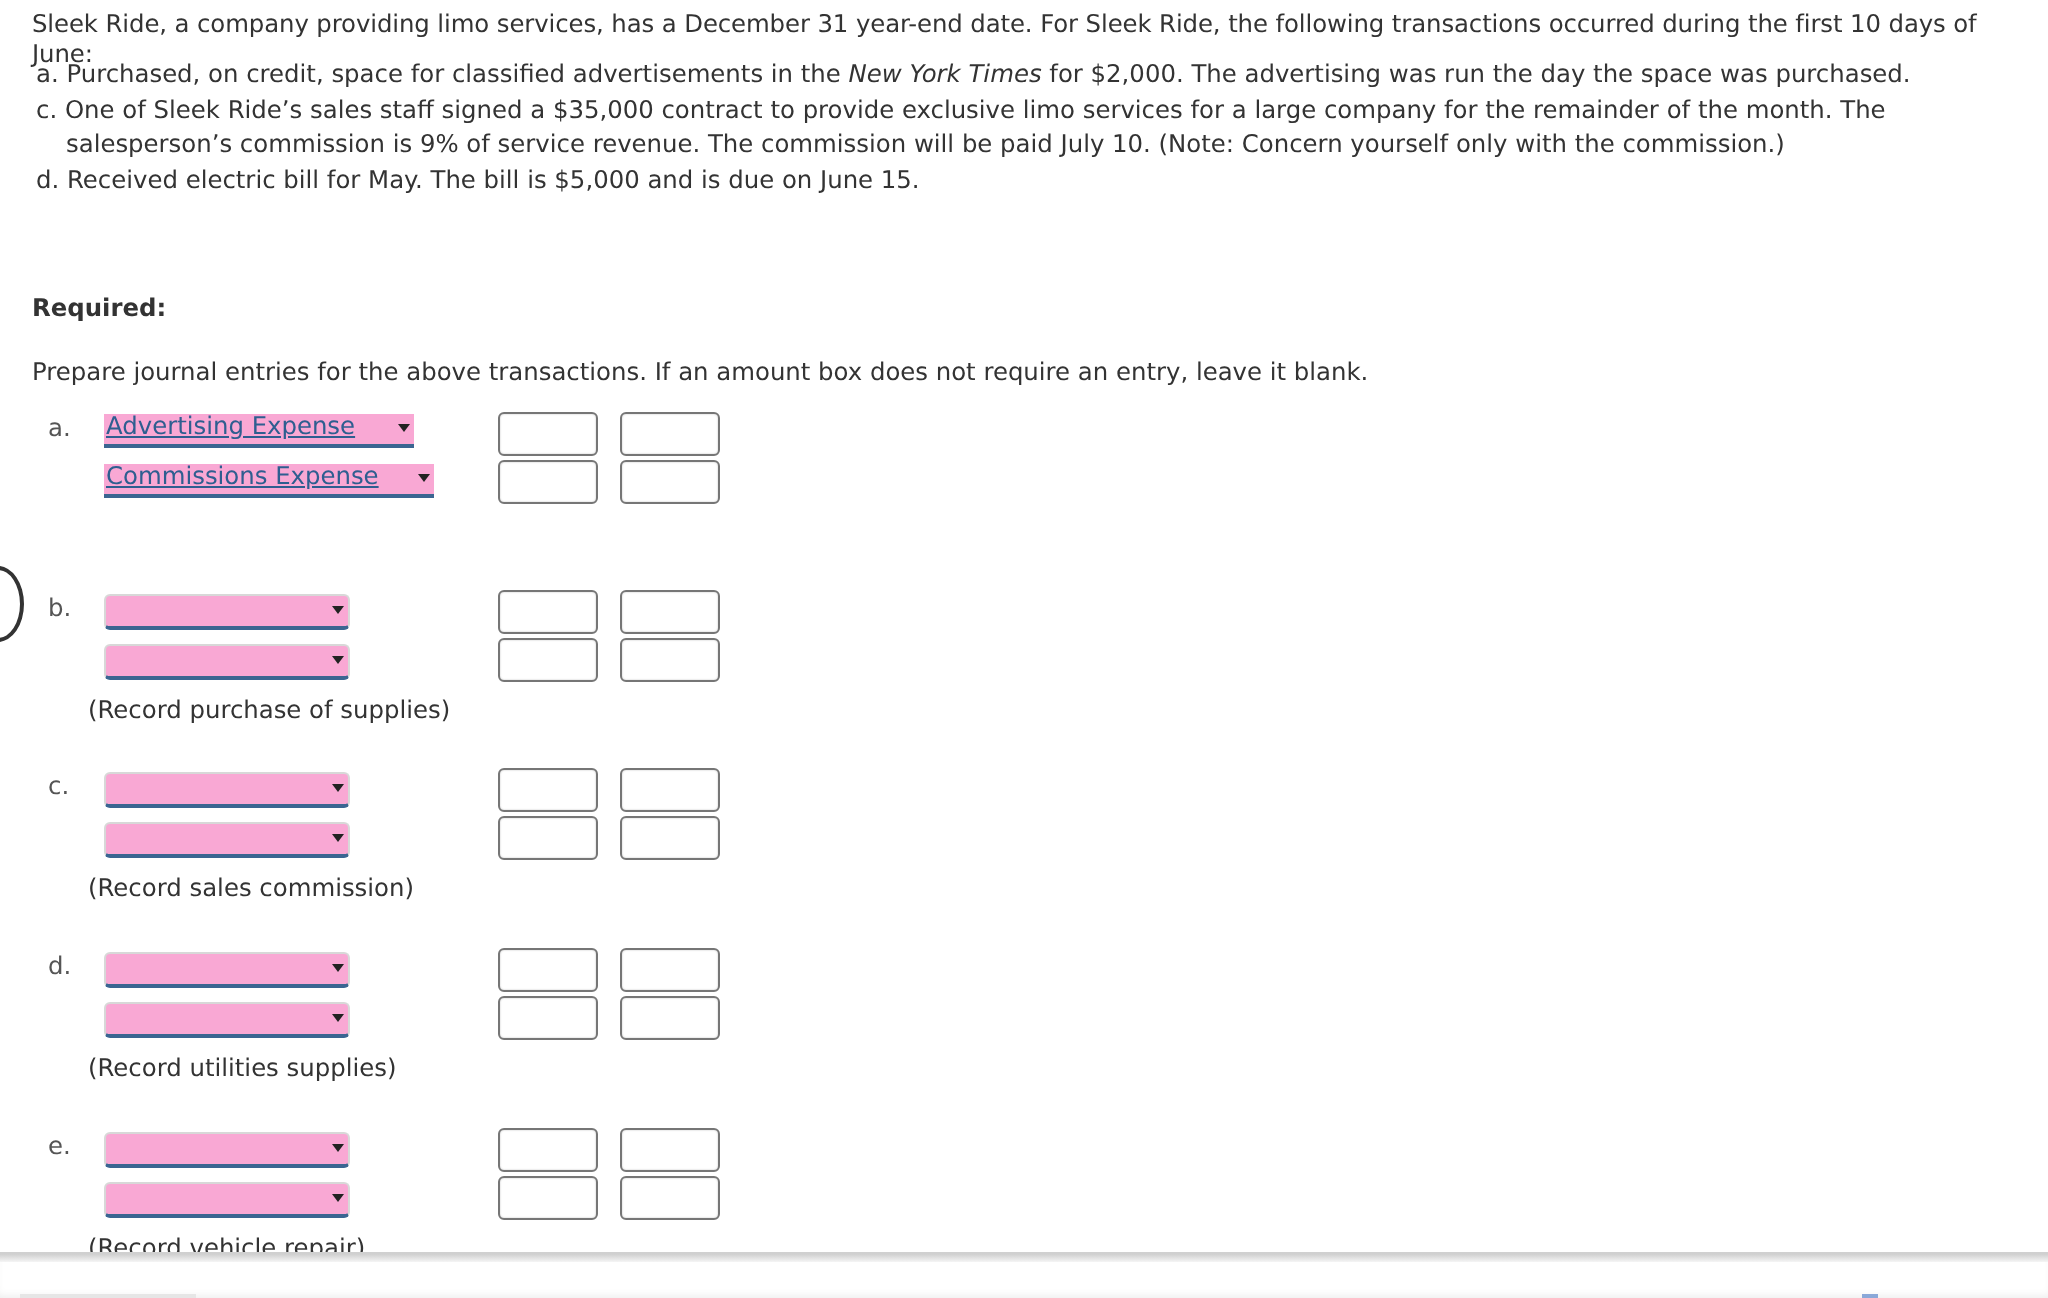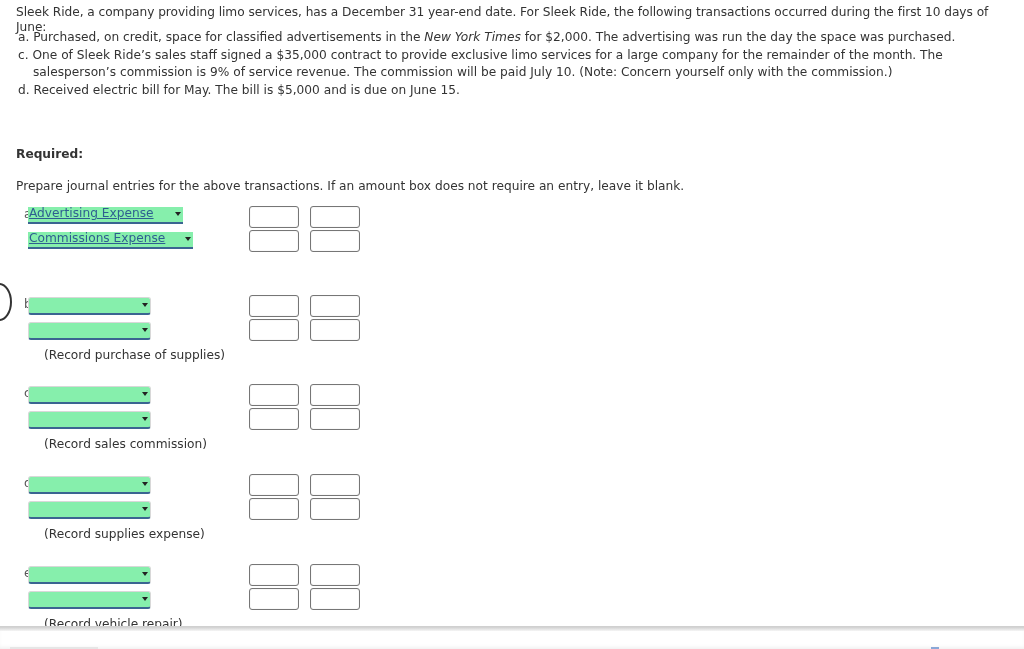--- a/index.html
+++ b/index.html
@@ -11,23 +11,23 @@
   }
   .intro { position:absolute; left:16px; top:5px; width:1005px; line-height:15px; letter-spacing:-0.05px; }
   .txlist { position:absolute; left:18px; top:29px; width:1000px; margin:0; padding:0; list-style:none; }
   .txlist li { line-height:17.7px; padding-left:15px; text-indent:-15px; }
   .txlist li em { font-style:italic; }
   .required { position:absolute; left:16px; top:147px; font-weight:bold; }
   .instructions { position:absolute; left:16px; top:179px; }
   .entry { position:absolute; left:0; width:400px; height:80px; }
   .entry-letter { position:absolute; left:24px; top:0; color:#555; }
   .sel {
-    position:absolute; left:28px; width:121px; height:15px;
+    position:absolute; left:52px; width:121px; height:15px;
     border:1px solid #d8d8d8; border-radius:3px;
-    border-bottom:2px solid #3b6591; background:#86efac;
+    border-bottom:2px solid #3b6591; background:#f9a8d4;
   }
   .sel.filled { border:none; border-bottom:2px solid #3b6591; border-radius:0; }
   .sel .val { position:absolute; left:1px; top:-1px; color:#2e5e90; text-decoration:underline; white-space:nowrap; font-size:12.2px; }
   .sel .caret {
     position:absolute; right:2px; top:5px; width:0; height:0;
     border-left:3.5px solid transparent; border-right:3.5px solid transparent; border-top:4px solid #222;
   }
   .sel.wide { width:165px; }
   .sel.mid { width:155px; }
   .amt {
@@ -125,21 +125,21 @@
     <span class="caret"></span>
   </div>
   <div class="sel" style="top:25px;">
     <span class="val"></span>
     <span class="caret"></span>
   </div>
   <input class="amt" style="left: 249px; top: -2px;" value="">
   <input class="amt" style="left: 310px; top: -2px;" value="">
   <input class="amt" style="left: 249px; top: 22px;" value="">
   <input class="amt" style="left: 310px; top: 22px;" value="">
-  <span class="note" style="top:51px;">(Record supplies expense)</span>
+  <span class="note" style="top:51px;">(Record utilities supplies)</span>
 </div>
 
 <div class="entry" style="top:566px;">
   <span class="entry-letter">e.</span>
   <div class="sel" style="top:0;">
     <span class="val"></span>
     <span class="caret"></span>
   </div>
   <div class="sel" style="top:25px;">
     <span class="val"></span>

